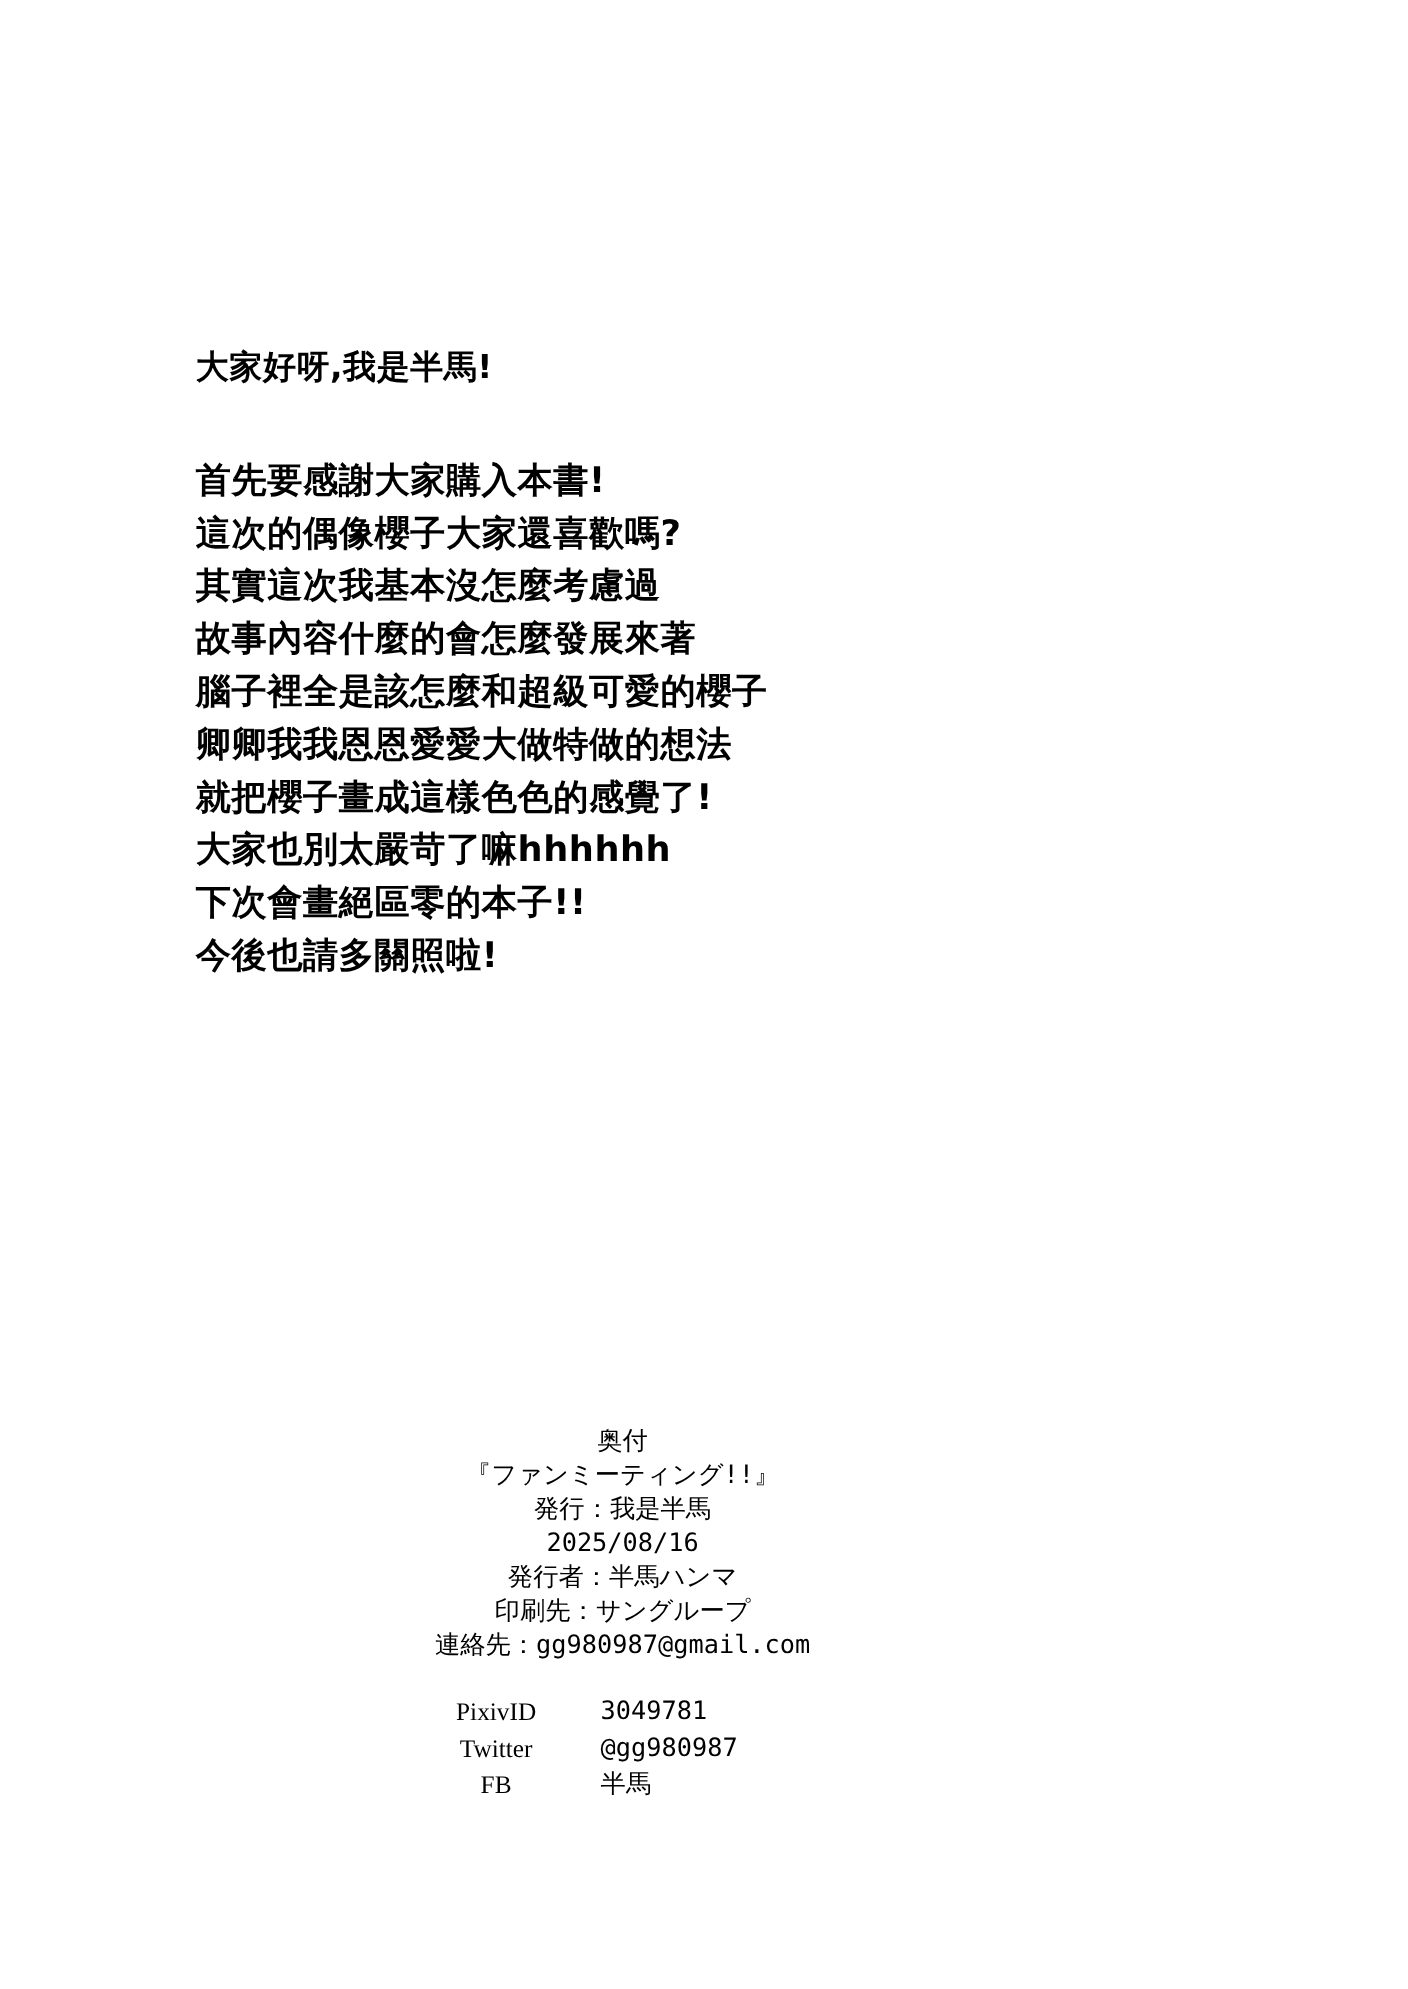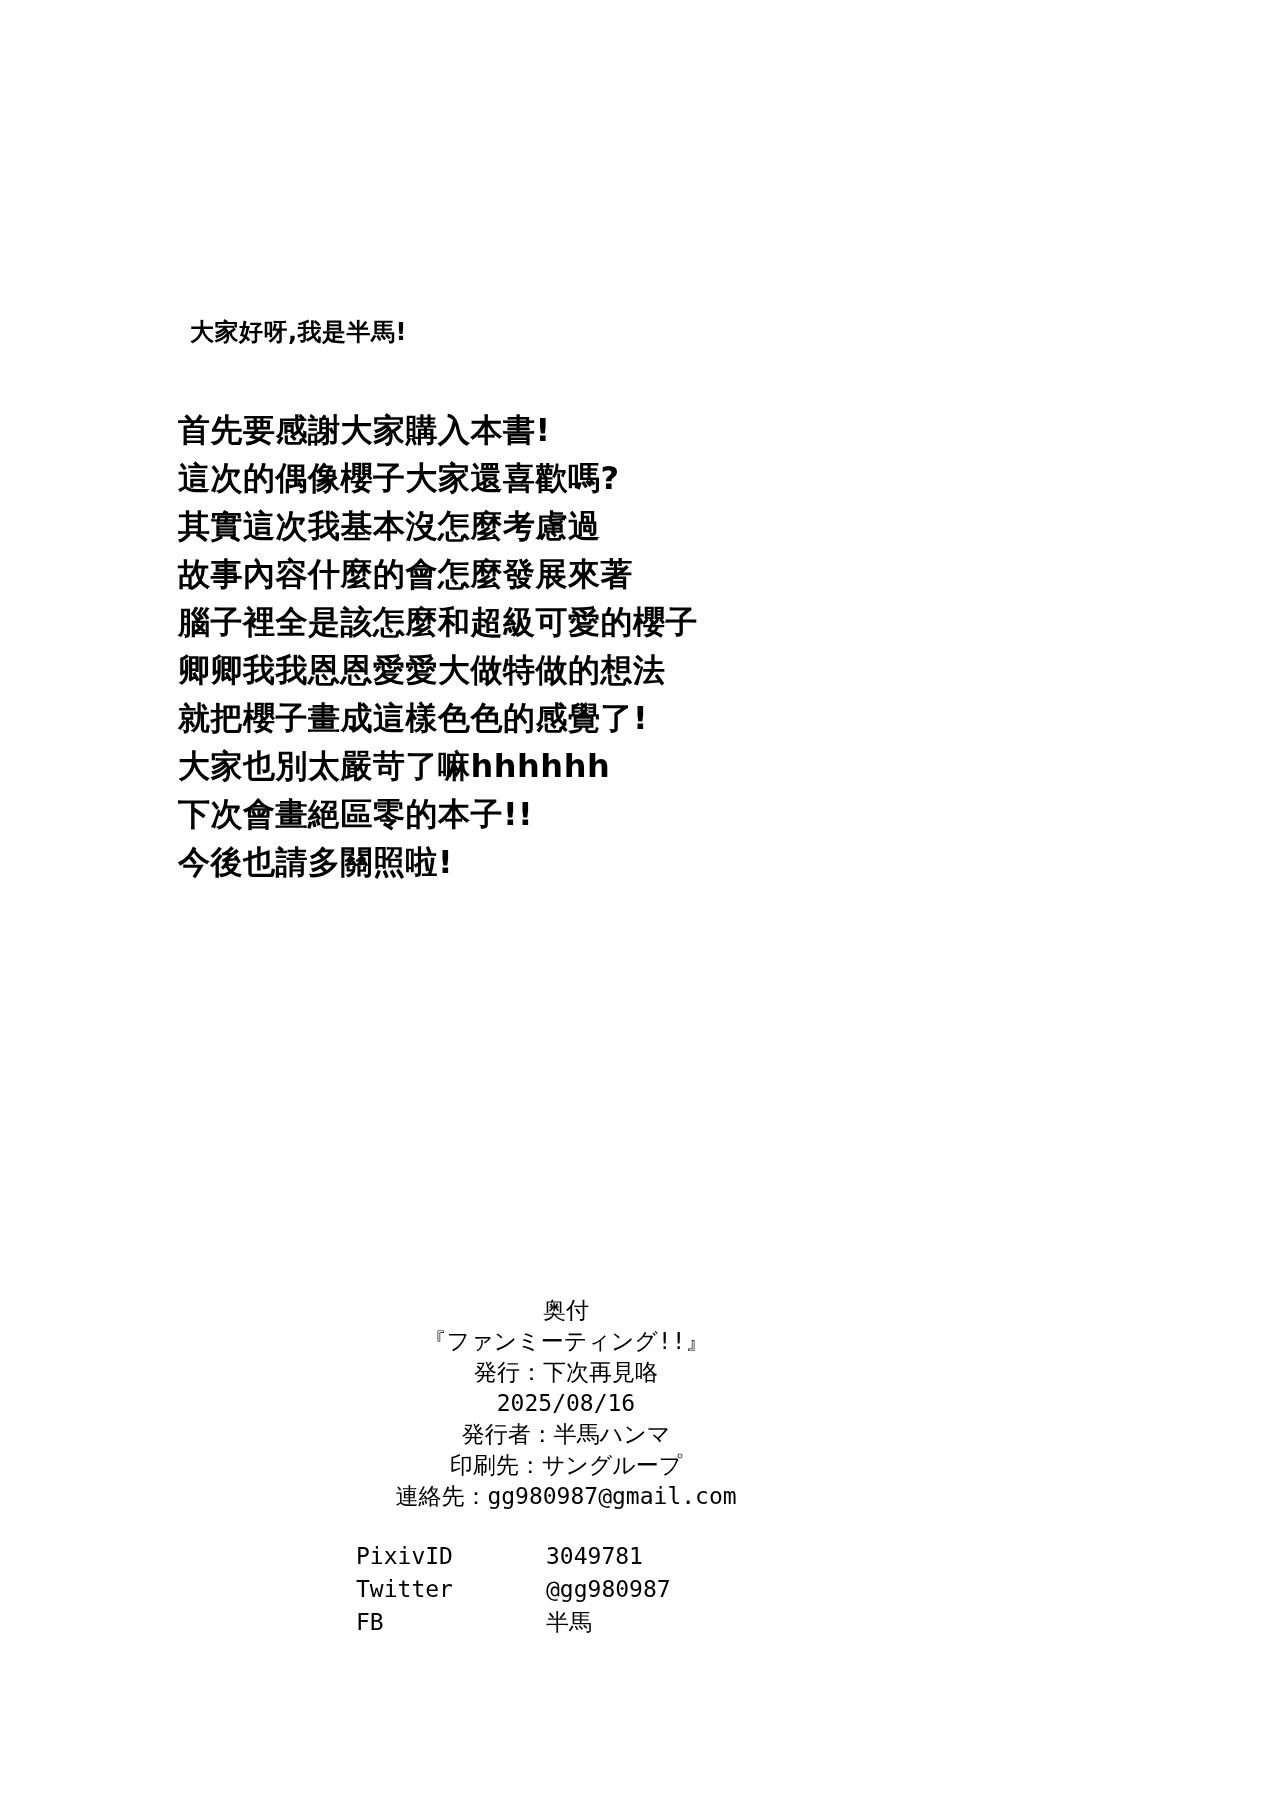--- a/index.html
+++ b/index.html
@@ -24,24 +24,24 @@
   
   .afterword {
     position: absolute;
     left: 178px;
     top: 320px;
     width: 820px;
   }
   .afterword .greeting {
     font-family: "DejaVu Sans", "Liberation Sans", sans-serif;
     font-weight: 700;
-    font-size: 24px;
+    font-size: 30px;
     line-height: 1.0;
     letter-spacing: 0.5px;
-    margin: 0 0 62px 12px;
+    margin: 0 0 62px 0;
     white-space: pre;
   }
   .afterword .body-line {
     font-family: "DejaVu Sans", "Liberation Sans", sans-serif;
     font-weight: 700;
     font-size: 32px;
     line-height: 48px;
     letter-spacing: 0.5px;
     margin: 0;
     white-space: pre;
@@ -75,21 +75,22 @@
   .social-row {
     display: flex;
     justify-content: flex-start;
     font-family: "DejaVu Sans Mono", "Liberation Mono", monospace;
     font-size: 23px;
     line-height: 33px;
     white-space: pre;
   }
   .social-row .s-label {
     width: 190px;
-    text-align: left;
+    text-align: center;
+    font-family: Liberation Serif, serif;
   }
   .social-row .s-value {
     width: 230px;
     text-align: left;
   }
 </style>
 </head>
 <body>
 
 <div class="page">
@@ -104,21 +105,21 @@
     <p class="body-line">卿卿我我恩恩愛愛大做特做的想法</p>
     <p class="body-line">就把櫻子畫成這樣色色的感覺了!</p>
     <p class="body-line">大家也別太嚴苛了嘛hhhhhh</p>
     <p class="body-line">下次會畫絕區零的本子!!</p>
     <p class="body-line">今後也請多關照啦!</p>
   </div>
 
   <div class="colophon">
     <p class="col-line">奥付</p>
     <p class="col-line">『ファンミーティング!!』</p>
-    <p class="col-line">発行：下次再見咯</p>
+    <p class="col-line">発行：我是半馬</p>
     <p class="col-line">2025/08/16</p>
     <p class="col-line">発行者：半馬ハンマ</p>
     <p class="col-line">印刷先：サングループ</p>
     <p class="col-line">連絡先：gg980987@gmail.com</p>
 
     <div class="spacer"></div>
 
     <div class="socials">
       <div class="social-row">
         <span class="s-label">PixivID</span>

